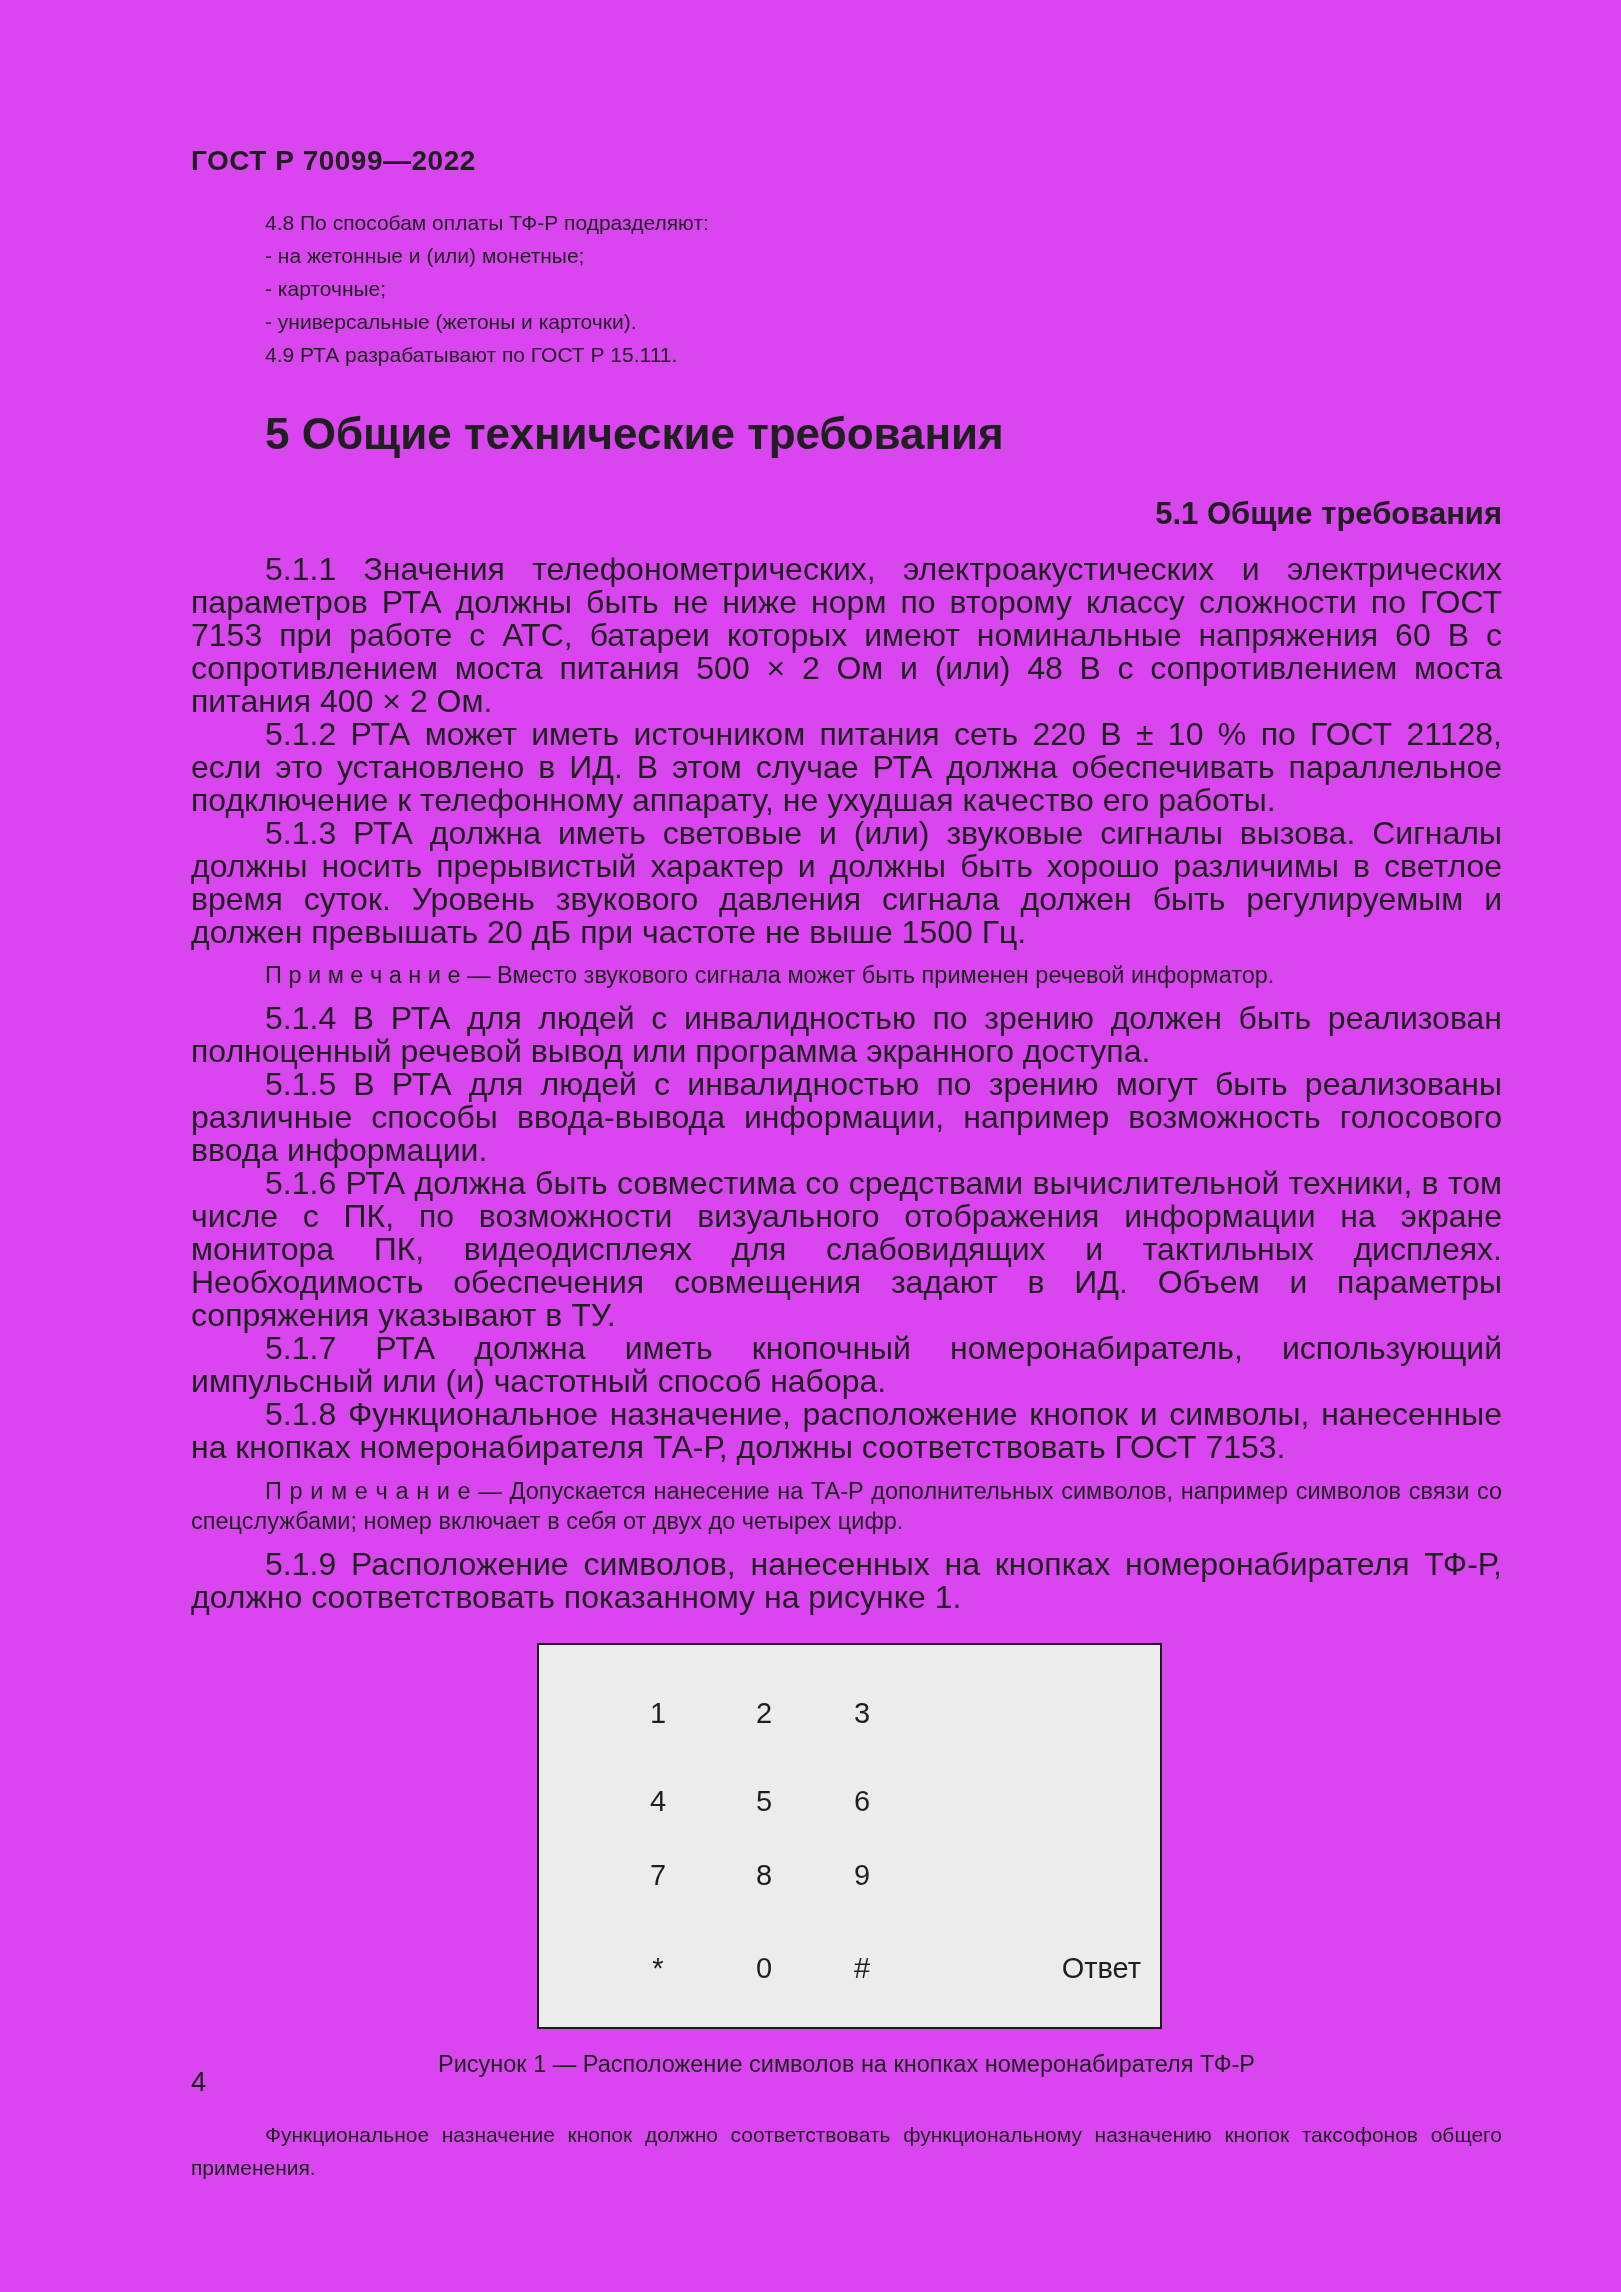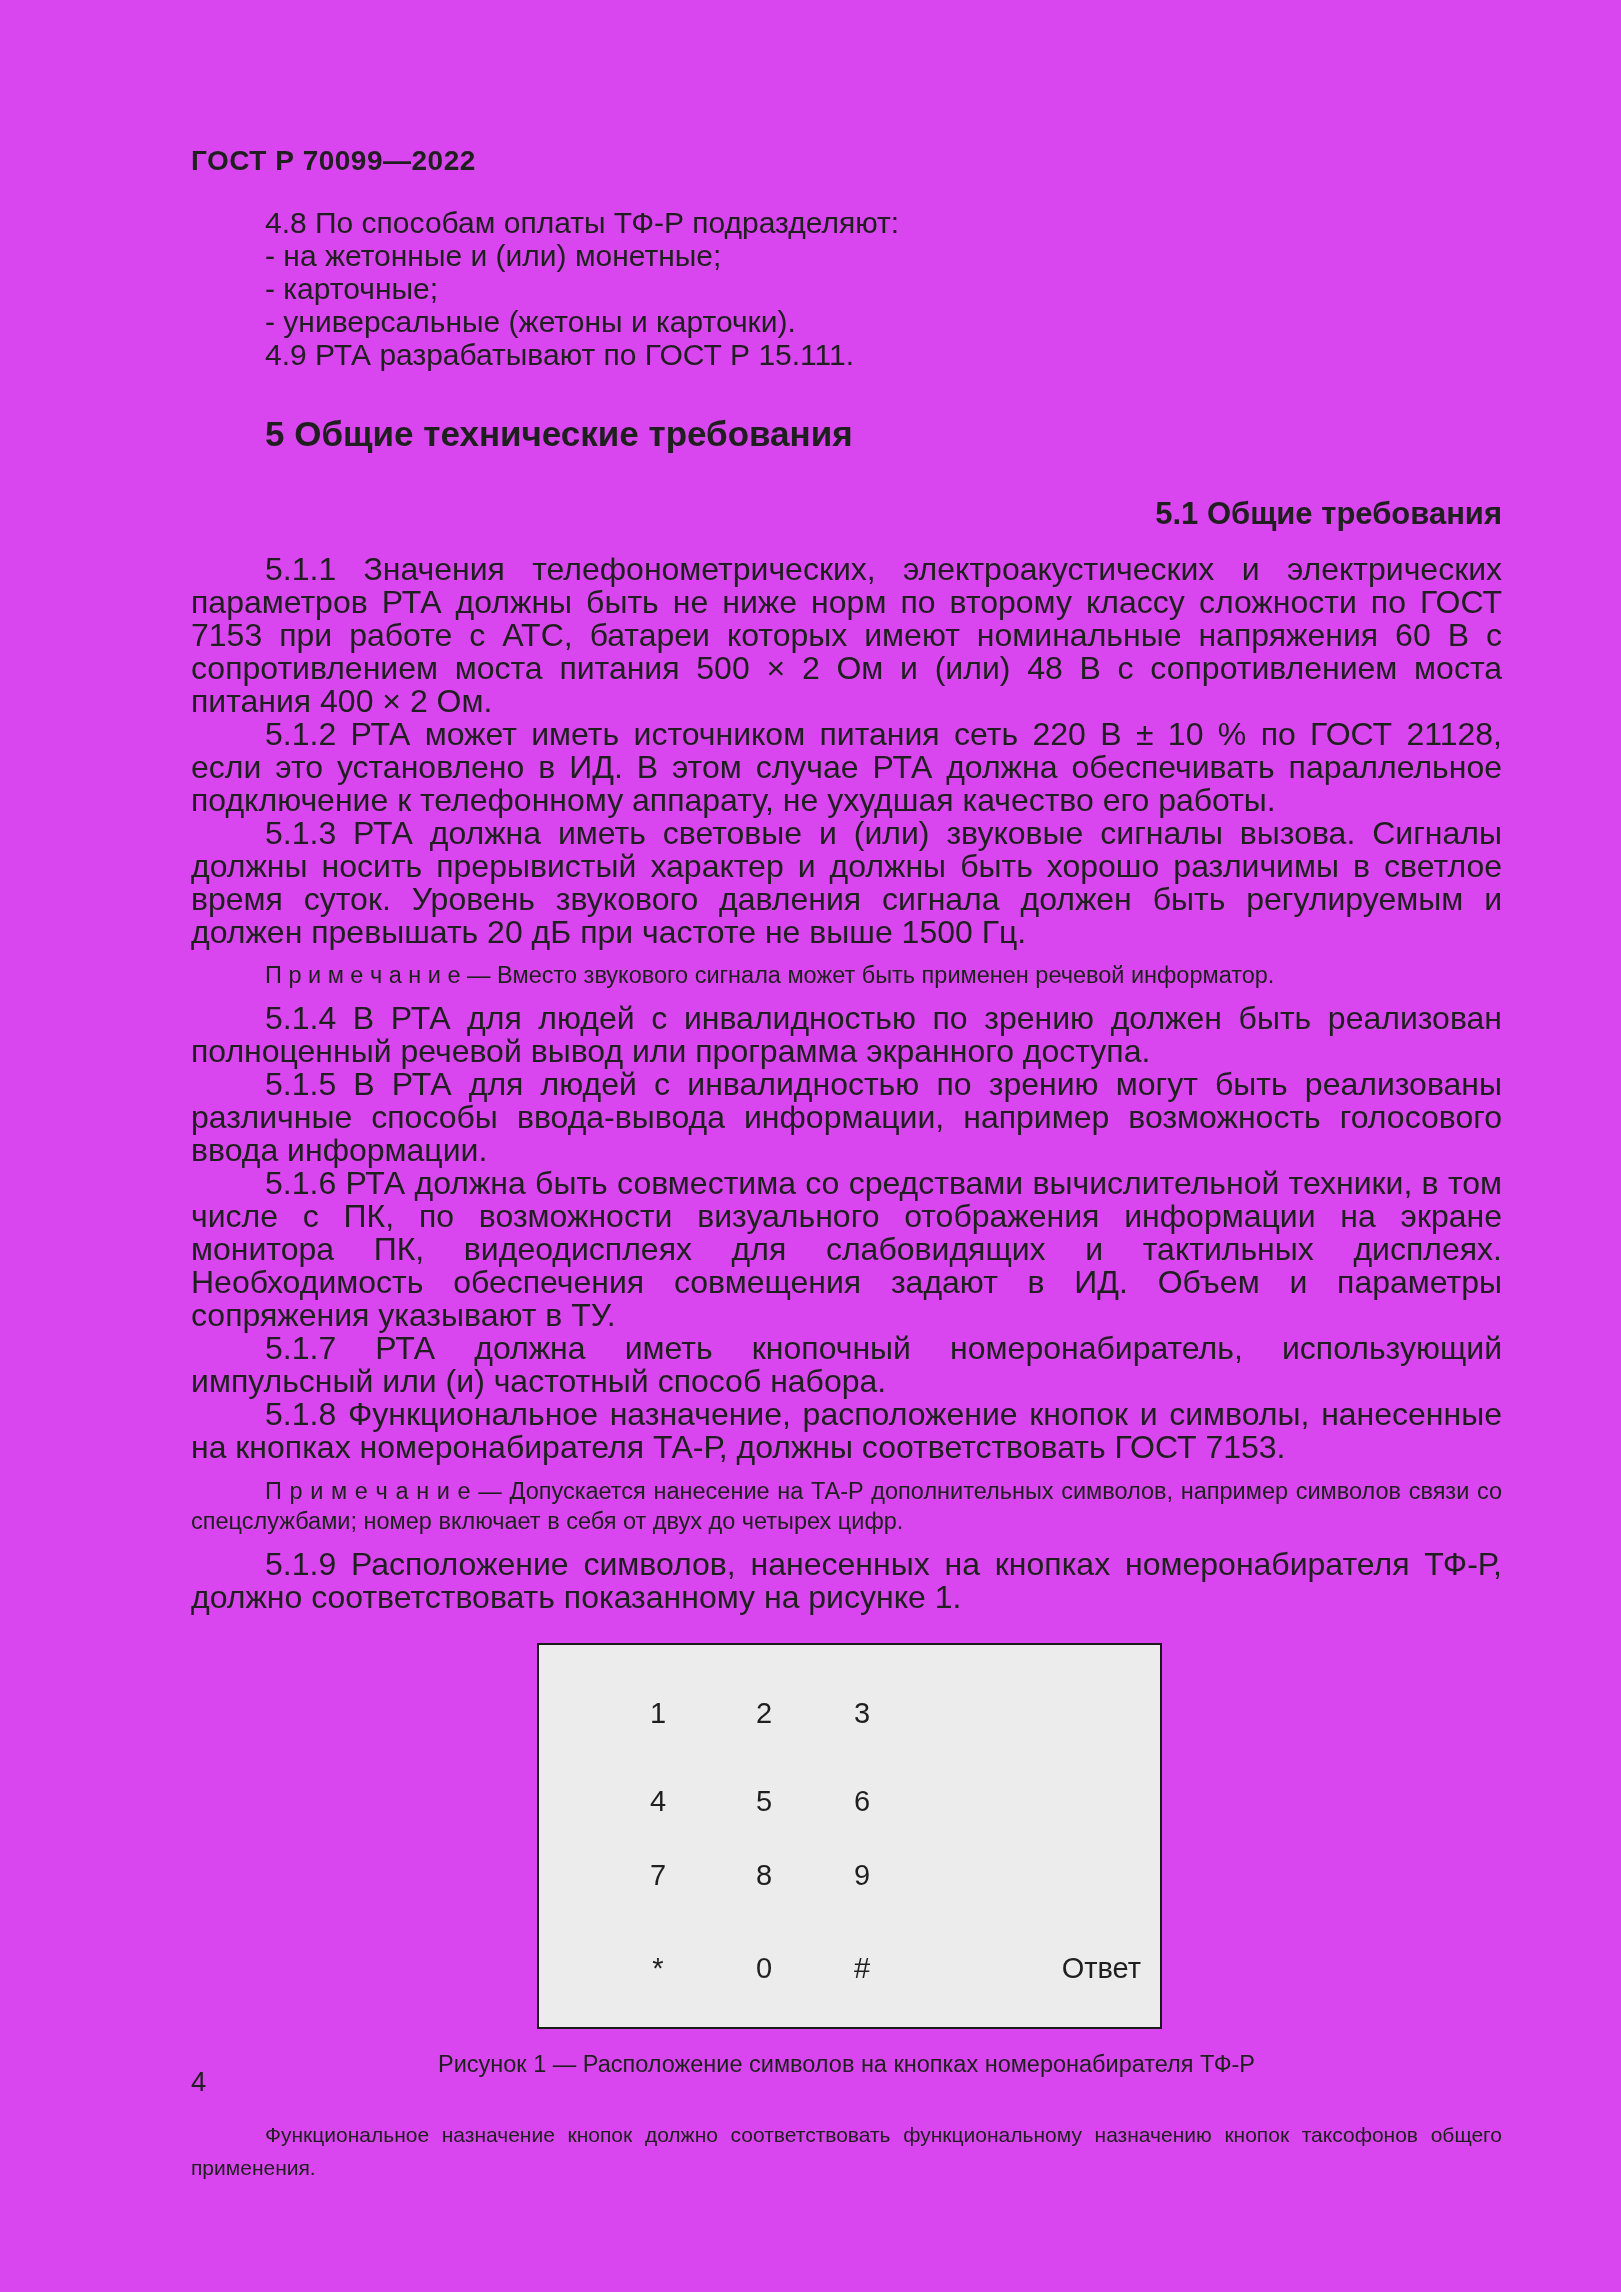--- a/index.html
+++ b/index.html
@@ -28,27 +28,27 @@
     margin: 0 0 29px 0;
   }
   p.body-para {
     font-size: 32px;
     line-height: 33px;
     text-align: justify;
     text-indent: 74px;
     margin: 0;
   }
   p.list-line {
-    font-size: 30px;
+    font-size: 21px;
     line-height: 33px;
     text-indent: 74px;
     margin: 0;
   }
   h1.sec-title {
-    font-size: 35px;
+    font-size: 44px;
     line-height: 39px;
     font-weight: bold;
     margin: 43px 0 0 0;
     padding-left: 74px;
   }
   h2.subsec-title {
     font-size: 31px;
     line-height: 35px;
     font-weight: bold;
     margin: 43px 0 21.6px 0;

